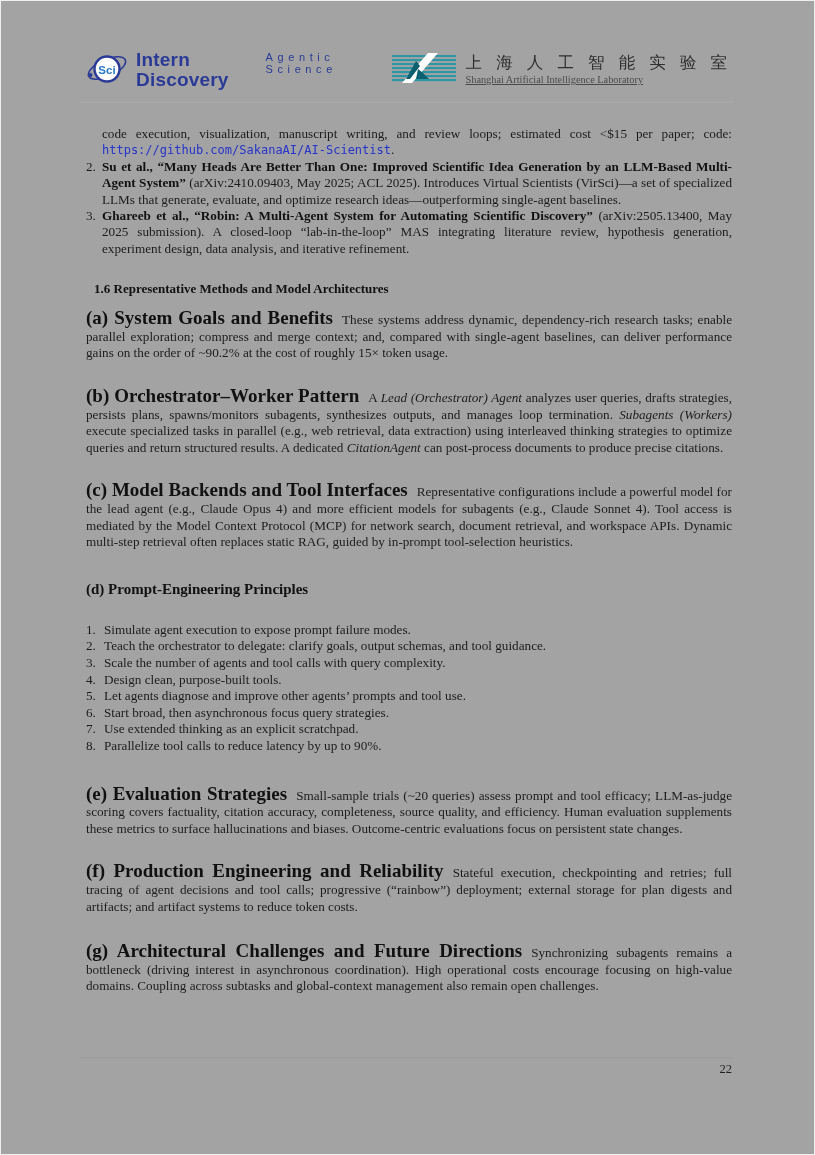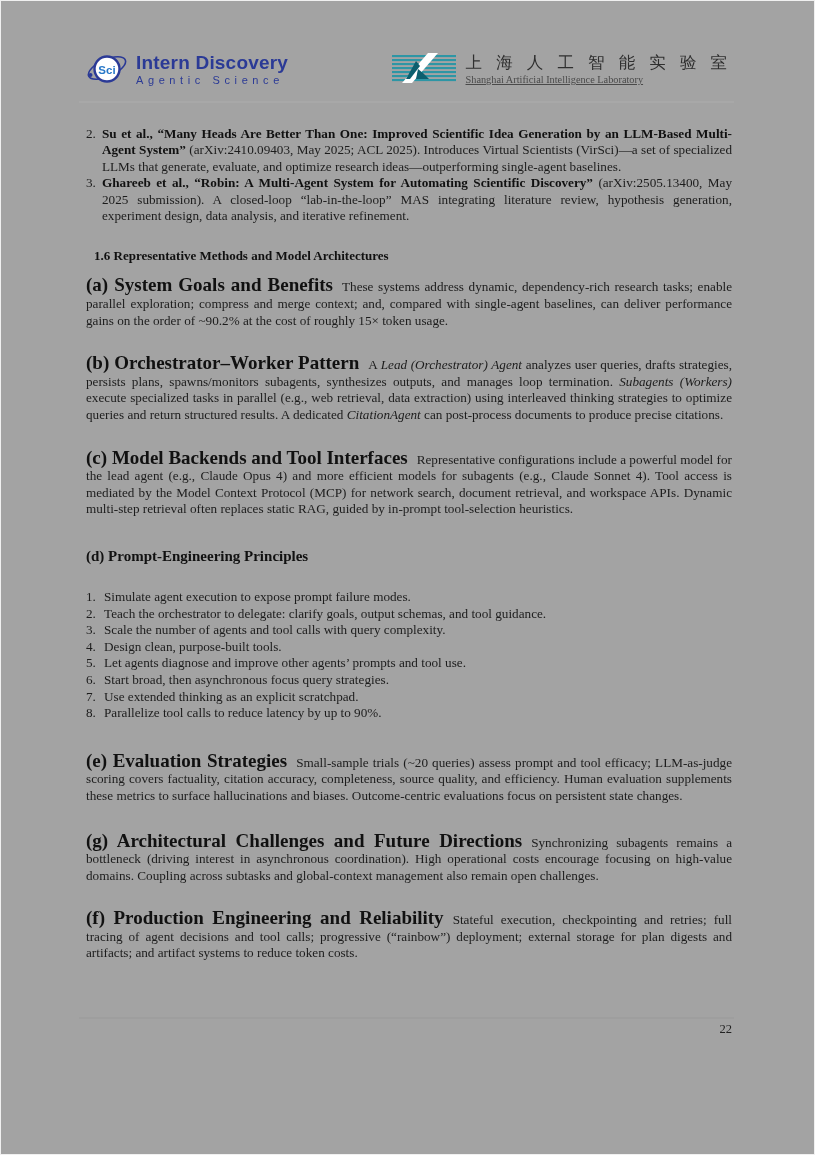--- a/index.html
+++ b/index.html
@@ -9,21 +9,21 @@
     font-family:"Liberation Serif",serif;
     color:#1c1c1c;
     -webkit-font-smoothing:antialiased;
   }
   .page{position:absolute;inset:0;background:#a3a3a3;border:1px solid #f0f0f0;border-radius:0;box-sizing:border-box;}
   .content{margin:0 82px 0 85px;}
 
   
   .hdr{display:flex;justify-content:space-between;align-items:center;margin:46px 82px 0 85px;height:46px;}
   .brand{display:flex;align-items:center;gap:8px;}
-  .brand-text{display:flex;flex-direction:column;line-height:1.05;}
+  .brand-text{display:flex;line-height:1.05;}
   .brand-title{font-family:"Liberation Sans",sans-serif;font-weight:700;font-size:19px;color:#2b3a96;letter-spacing:.2px;}
   .brand-sub{font-family:"Liberation Sans",sans-serif;font-size:11px;letter-spacing:4.6px;color:#2b3a96;margin-top:2px;}
   .lab{display:flex;align-items:center;gap:10px;}
   .lab-text{display:flex;flex-direction:column;line-height:1.15;}
   .lab-cn{font-size:16.5px;letter-spacing:5px;color:#2f2f2f;white-space:nowrap;}
   .lab-en{font-size:10.3px;color:#4a4a4a;margin-top:1px;text-decoration:underline;}
   .rule{border:none;border-top:2px solid #a8a8a8;margin:8px 80px 0 78px;}
 
   
   .refs{margin-top:23px;font-size:13.2px;line-height:16.4px;}
@@ -39,21 +39,21 @@
   .plabel{font-size:19px;font-weight:700;color:#111;padding-right:9px;}
   .it{font-style:italic;}
 
   .pd-heading{font-size:15px;font-weight:700;color:#111;margin:30px 0 24px 0;}
   .plist{font-size:13.2px;line-height:16.6px;}
   .pli{display:flex;}
   .pli-num{flex:0 0 18px;}
   .pli-text{flex:1;}
 
   
-  .footer{position:absolute;left:78px;right:80px;top:1016px;}
+  .footer{position:absolute;left:78px;right:80px;top:1056px;}
   .footer .rule2{border:none;border-top:2px solid #9e9e9e;margin:0;}
   .pageno{text-align:right;font-size:12.5px;color:#222;margin-top:3px;padding-right:2px;}
 </style>
 </head>
 <body>
 
 <div class="page">
 
   <div class="hdr">
     <div class="brand">
@@ -92,20 +92,24 @@
         <span class="lab-cn">上 海 人 工 智 能 实 验 室</span>
         <span class="lab-en">Shanghai Artificial Intelligence Laboratory</span>
       </span>
     </div>
   </div>
   <hr class="rule">
 
   <div class="content">
 
     <div class="refs">
+      <div class="ref">
+        <span class="ref-num"></span>
+        <div class="ref-body"><span>code execution, visualization, manuscript writing, and review loops; estimated cost &lt;$15 per paper; code: </span><a class="url" href="#">https://github.com/SakanaAI/AI-Scientist</a><span>.</span></div>
+      </div>
       <div class="ref">
         <span class="ref-num">2.</span>
         <div class="ref-body"><b class="rt">Su et al., “Many Heads Are Better Than One: Improved Scientific Idea Generation by an LLM-Based Multi-Agent System”</b><span> (arXiv:2410.09403, May 2025; ACL 2025). Introduces Virtual Scientists (VirSci)—a set of specialized LLMs that generate, evaluate, and optimize research ideas—outperforming single-agent baselines.</span></div>
       </div>
       <div class="ref">
         <span class="ref-num">3.</span>
         <div class="ref-body"><b class="rt">Ghareeb et al., “Robin: A Multi-Agent System for Automating Scientific Discovery”</b><span> (arXiv:2505.13400, May 2025 submission). A closed-loop “lab-in-the-loop” MAS integrating literature review, hypothesis generation, experiment design, data analysis, and iterative refinement.</span></div>
       </div>
     </div>
 
@@ -149,23 +153,23 @@
           <span class="pli-text">Use extended thinking as an explicit scratchpad.</span>
         </div>
       <div class="pli">
           <span class="pli-num">8.</span>
           <span class="pli-text">Parallelize tool calls to reduce latency by up to 90%.</span>
         </div>
     </div>
 
     <p class="para" style="margin-top:31px;"><b class="plabel">(e) Evaluation Strategies</b><span>Small-sample trials (~20 queries) assess prompt and tool efficacy; LLM-as-judge scoring covers factuality, citation accuracy, completeness, source quality, and efficiency. Human evaluation supplements these metrics to surface hallucinations and biases. Outcome-centric evaluations focus on persistent state changes.</span></p>
 
+    <p class="para"><b class="plabel">(f) Production Engineering and Reliability</b><span>Stateful execution, checkpointing and retries; full tracing of agent decisions and tool calls; progressive (“rainbow”) deployment; external storage for plan digests and artifacts; and artifact systems to reduce token costs.</span></p>
+
     <p class="para" style="margin-top:28px;"><b class="plabel">(g) Architectural Challenges and Future Directions</b><span>Synchronizing subagents remains a bottleneck (driving interest in asynchronous coordination). High operational costs encourage focusing on high-value domains. Coupling across subtasks and global-context management also remain open challenges.</span></p>
-
-    <p class="para"><b class="plabel">(f) Production Engineering and Reliability</b><span>Stateful execution, checkpointing and retries; full tracing of agent decisions and tool calls; progressive (“rainbow”) deployment; external storage for plan digests and artifacts; and artifact systems to reduce token costs.</span></p>
 
   </div>
 
   <div class="footer">
     <hr class="rule2">
     <div class="pageno">22</div>
   </div>
 
 </div>
 

